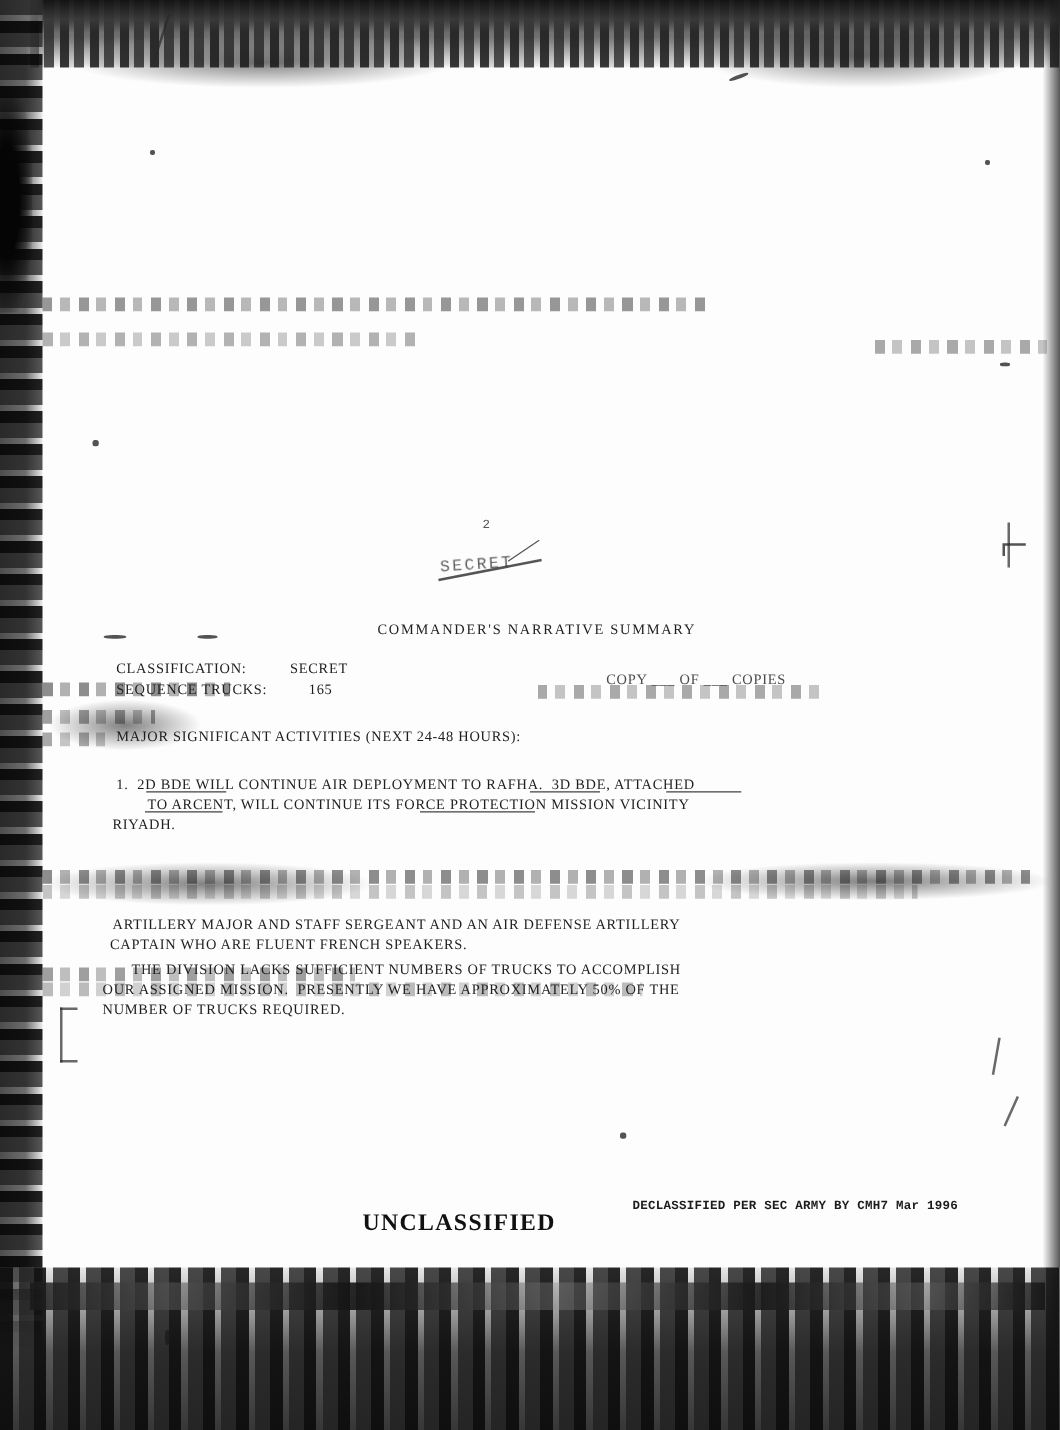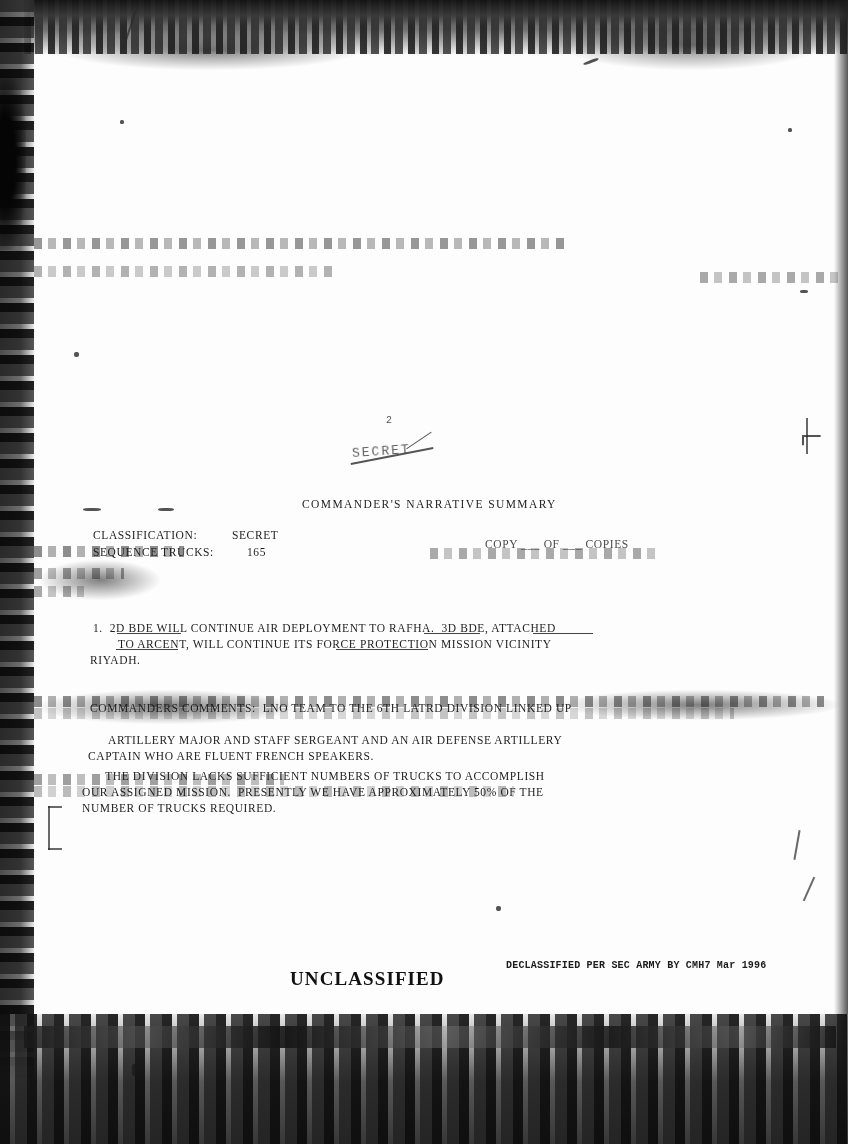--- a/index.html
+++ b/index.html
@@ -244,34 +244,34 @@
     <div class="tx title" style="left:302px; top:498px;">COMMANDER'S NARRATIVE SUMMARY</div>
 
     <div class="tx" style="left:93px; top:529px;">CLASSIFICATION:</div>
     <div class="tx" style="left:232px; top:529px;">SECRET</div>
 
     <div class="tx" style="left:93px; top:546px;">SEQUENCE TRUCKS:</div>
     <div class="tx" style="left:247px; top:546px;">165</div>
 
     <div class="tx faint" style="left:485px; top:538px;">COPY ___ OF ___ COPIES</div>
 
+    <div class="tx" style="left:93px; top:584px;">MAJOR SIGNIFICANT ACTIVITIES (NEXT 24-48 HOURS):</div>
 
     <div class="tx" style="left:93px; top:622px;">1.  2D BDE WILL CONTINUE AIR DEPLOYMENT TO RAFHA.  3D BDE, ATTACHED</div>
     <div class="underline" style="left:117px; top:633px; width:64px;"></div>
     <div class="underline" style="left:424px; top:633px; width:56px;"></div>
     <div class="underline" style="left:533px; top:633px; width:60px;"></div>
 
     <div class="tx" style="left:90px; top:638px;margin-left:28px;">TO ARCENT, WILL CONTINUE ITS FORCE PROTECTION MISSION VICINITY</div>
     <div class="underline" style="left:116px; top:649px; width:62px;"></div>
     <div class="underline" style="left:336px; top:649px; width:92px;"></div>
 
     <div class="tx" style="left:90px; top:654px;">RIYADH.</div>
 
-    <div class="tx" style="left:90px; top:702px;">COMMANDERS COMMENTS:  LNO TEAM TO THE 6TH LATRD DIVISION LINKED UP</div>
-    <div class="tx" style="left:108px; top:734px;text-align:right;">ARTILLERY MAJOR AND STAFF SERGEANT AND AN AIR DEFENSE ARTILLERY</div>
+    <div class="tx" style="left:90px; top:734px;text-align:right;">ARTILLERY MAJOR AND STAFF SERGEANT AND AN AIR DEFENSE ARTILLERY</div>
     <div class="tx" style="left:88px; top:750px;text-align:center;">CAPTAIN WHO ARE FLUENT FRENCH SPEAKERS.</div>
     <div class="tx" style="left:88px; top:770px;">     THE DIVISION LACKS SUFFICIENT NUMBERS OF TRUCKS TO ACCOMPLISH</div>
     <div class="tx" style="left:82px; top:786px;">OUR ASSIGNED MISSION.  PRESENTLY WE HAVE APPROXIMATELY 50% OF THE</div>
     <div class="tx" style="left:82px; top:802px;">NUMBER OF TRUCKS REQUIRED.</div>
 
     <div class="unclass" style="left:290px; top:968px;">UNCLASSIFIED</div>
 
     <div class="declass" style="left:506px; top:960px;">DECLASSIFIED PER SEC ARMY BY CMH7 Mar 1996</div>
 
   </div>

